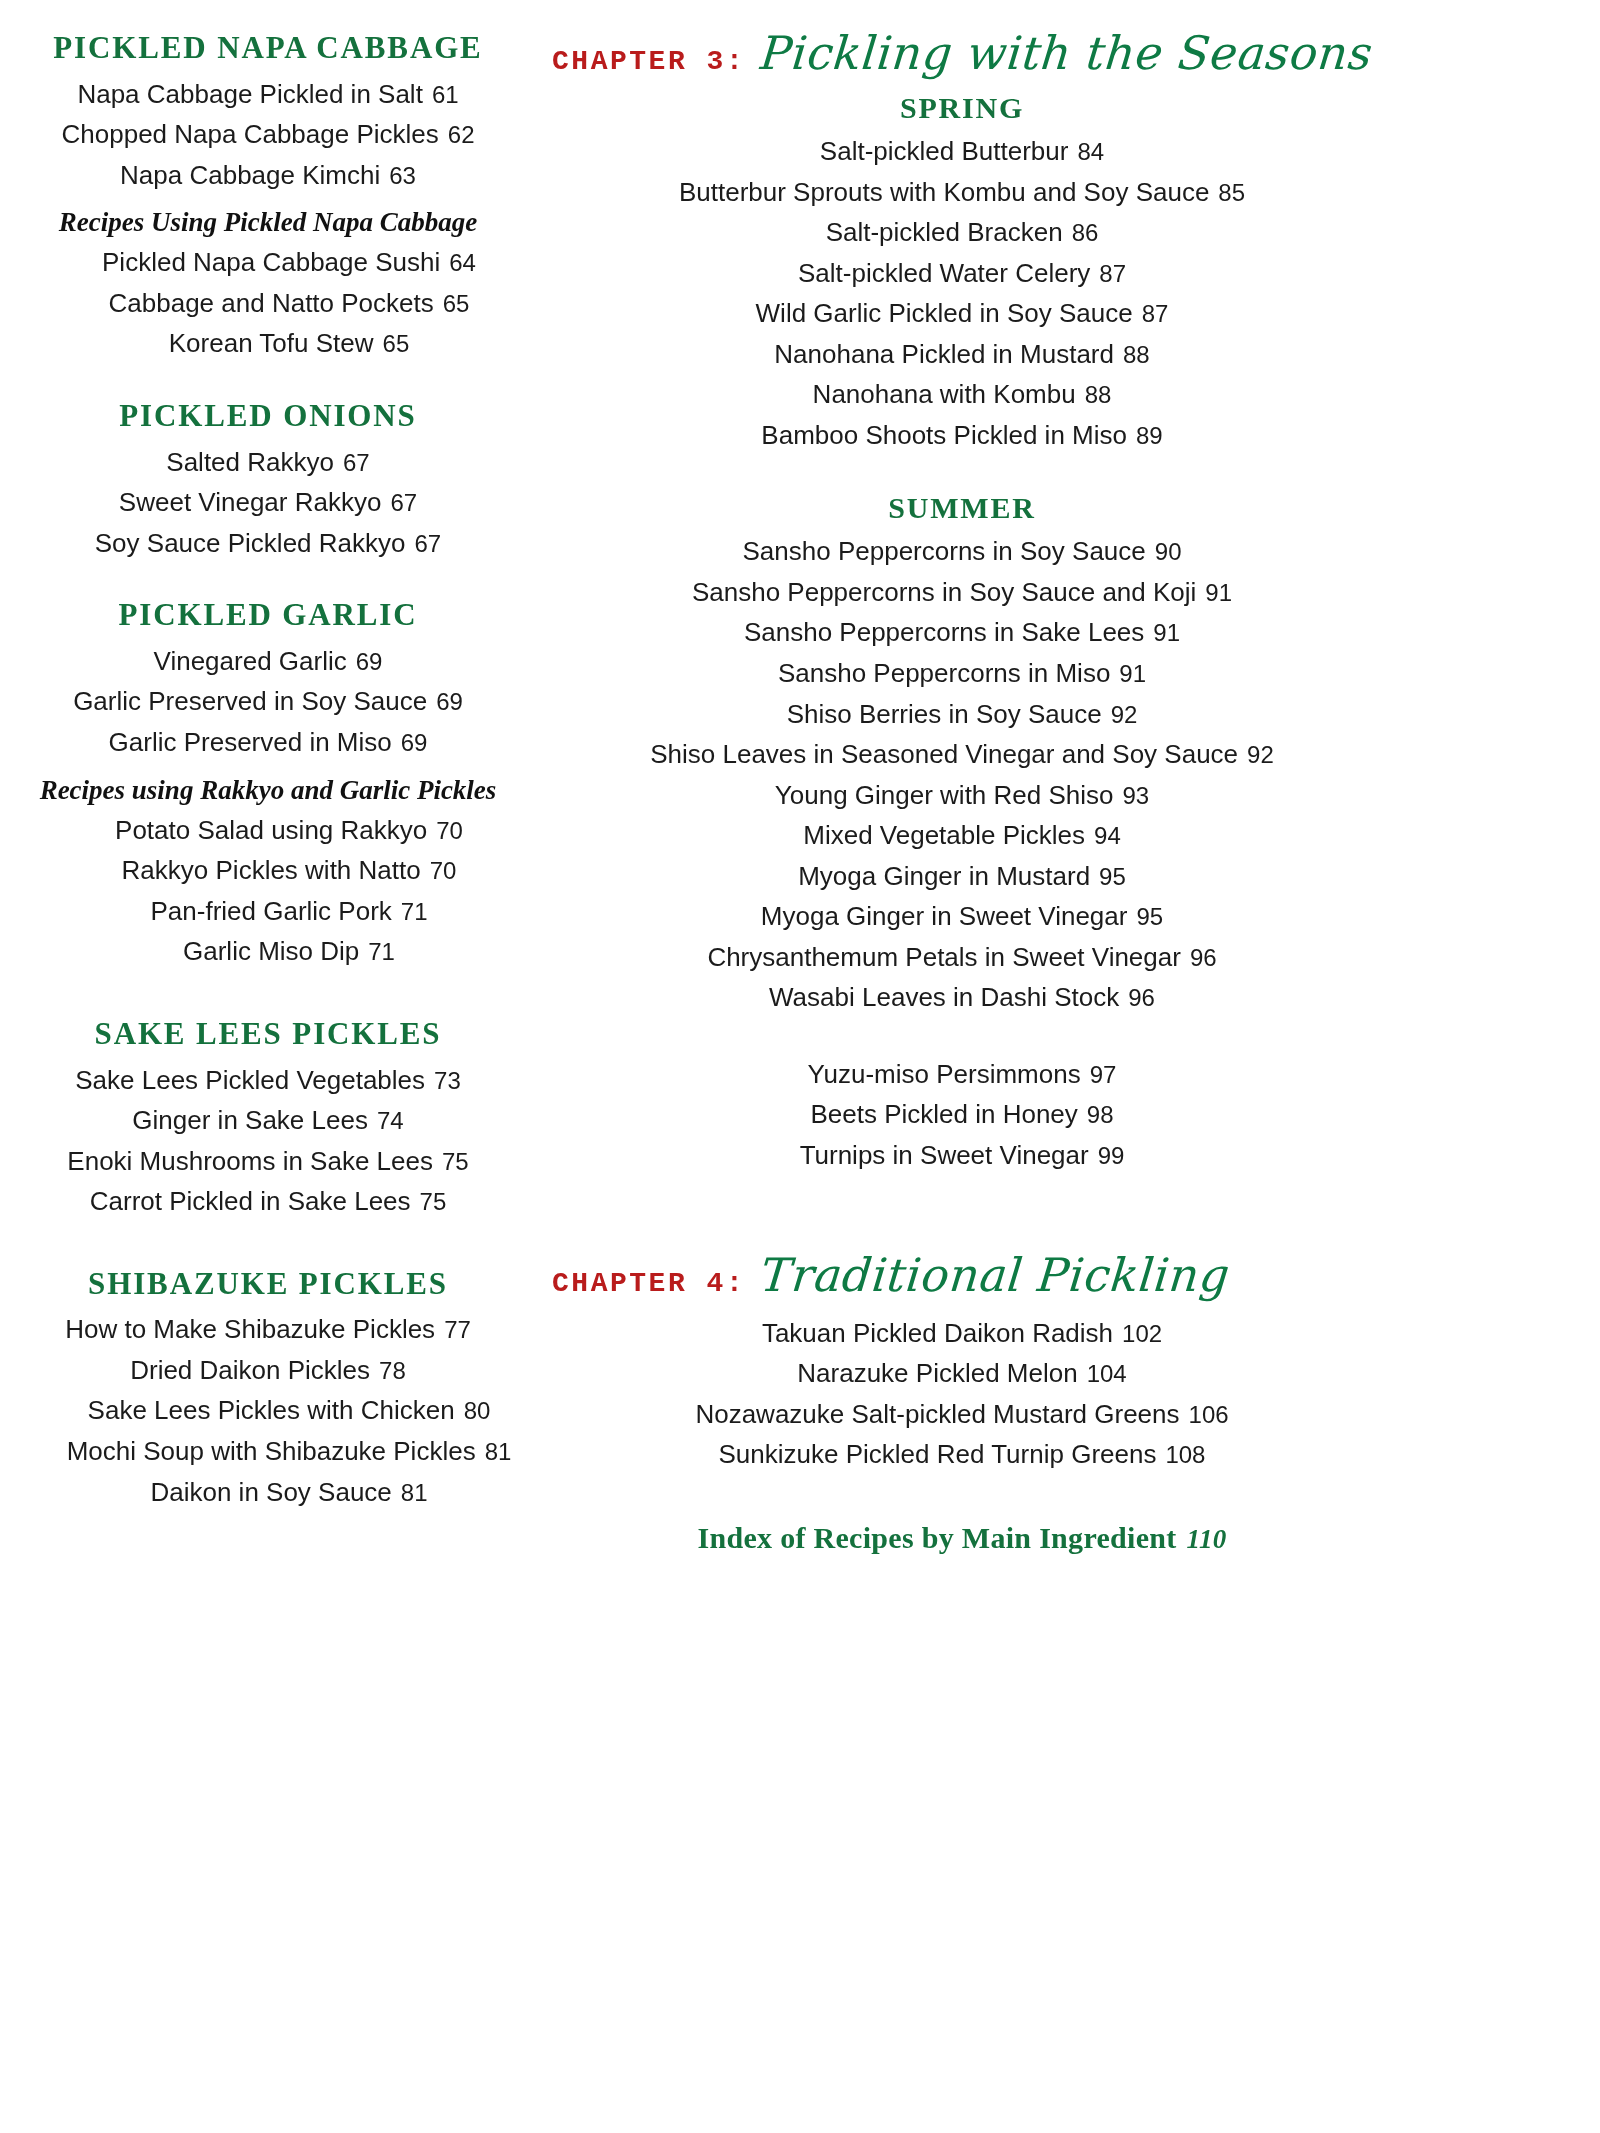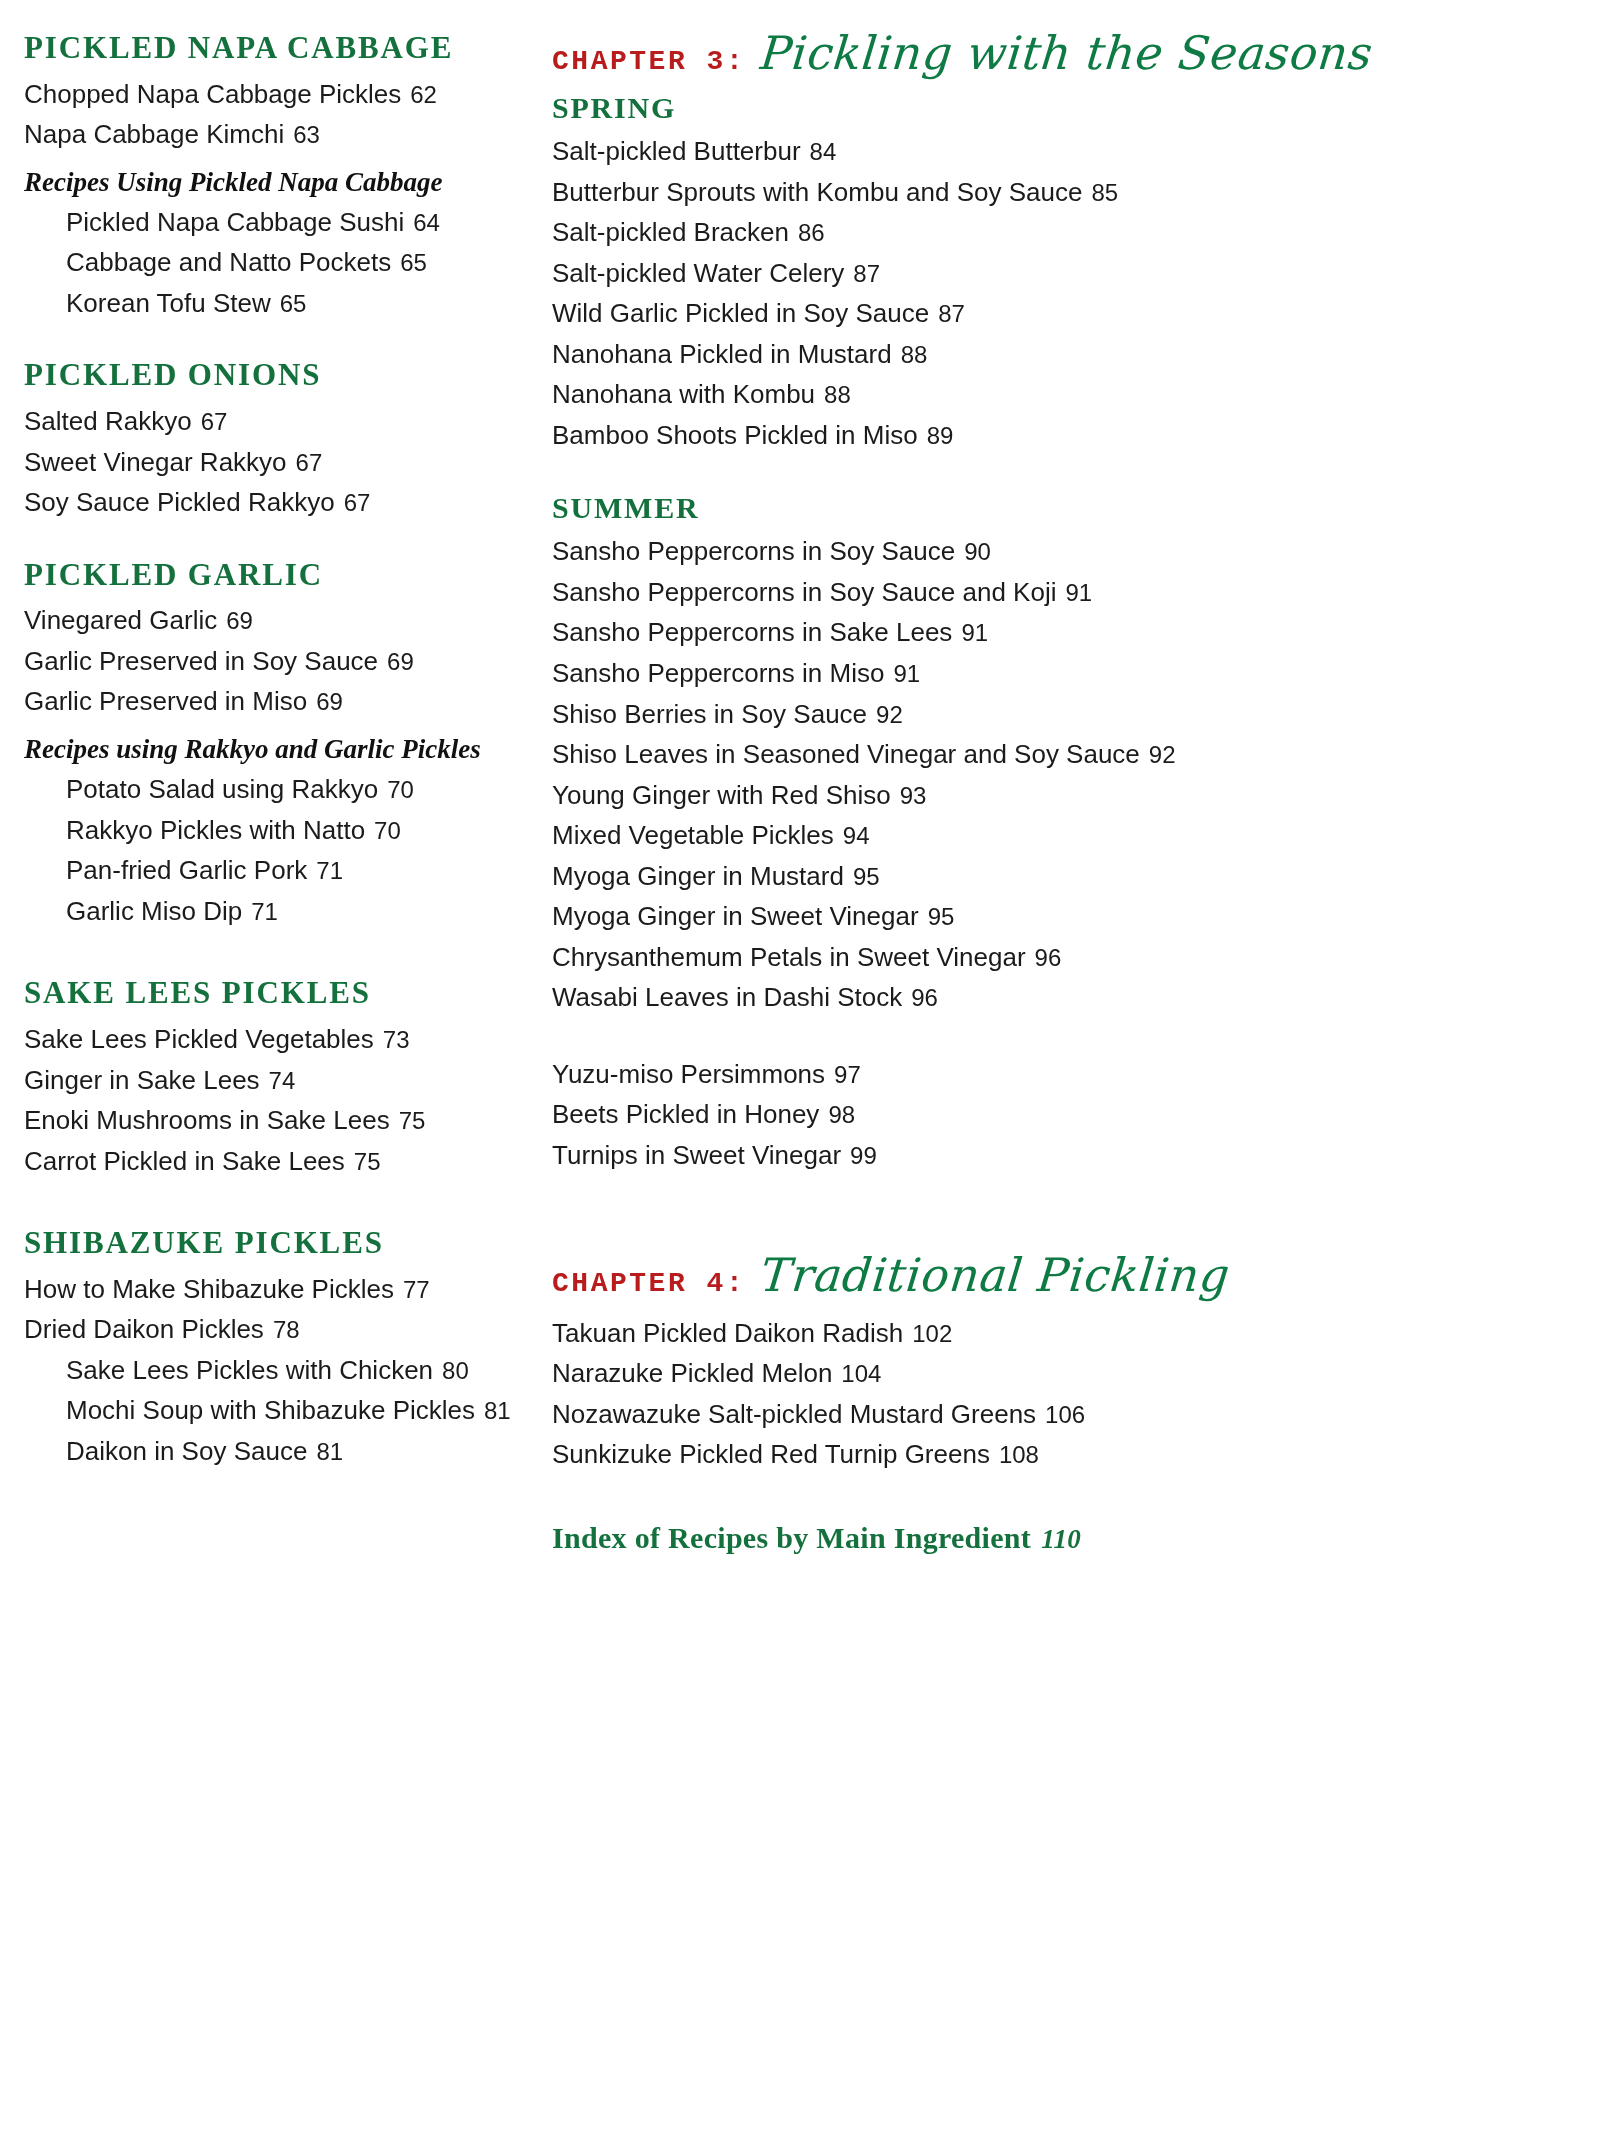--- a/index.html
+++ b/index.html
@@ -15,20 +15,21 @@
     -webkit-font-smoothing: antialiased;
   }
   .page {
     position: relative;
     width: 1432px;
     height: 2133px;
     box-sizing: border-box;
     padding: 30px 60px 40px 24px;
     display: flex;
     gap: 0px;
+    text-align: center;
   }
   .col {
     box-sizing: border-box;
   }
   .col-left {
     width: 730px;
     padding-left: 0px;
     padding-right: 20px;
   }
   .col-right {
@@ -134,20 +135,21 @@
 </style>
 </head>
 <body>
 
 <div class="page">
 
   <div class="col col-left">
 
     <div class="sec-block">
       <div class="sec-head">PICKLED NAPA CABBAGE</div>
+      <div class="entry"><span>Napa Cabbage Pickled in Salt</span><span class="pg">61</span></div>
       <div class="entry"><span>Chopped Napa Cabbage Pickles</span><span class="pg">62</span></div>
       <div class="entry"><span>Napa Cabbage Kimchi</span><span class="pg">63</span></div>
       <div class="sub-head">Recipes Using Pickled Napa Cabbage</div>
       <div class="entry indent"><span>Pickled Napa Cabbage Sushi</span><span class="pg">64</span></div>
       <div class="entry indent"><span>Cabbage and Natto Pockets</span><span class="pg">65</span></div>
       <div class="entry indent"><span>Korean Tofu Stew</span><span class="pg">65</span></div>
     </div>
 
     <div class="sec-block">
       <div class="sec-head">PICKLED ONIONS</div>

